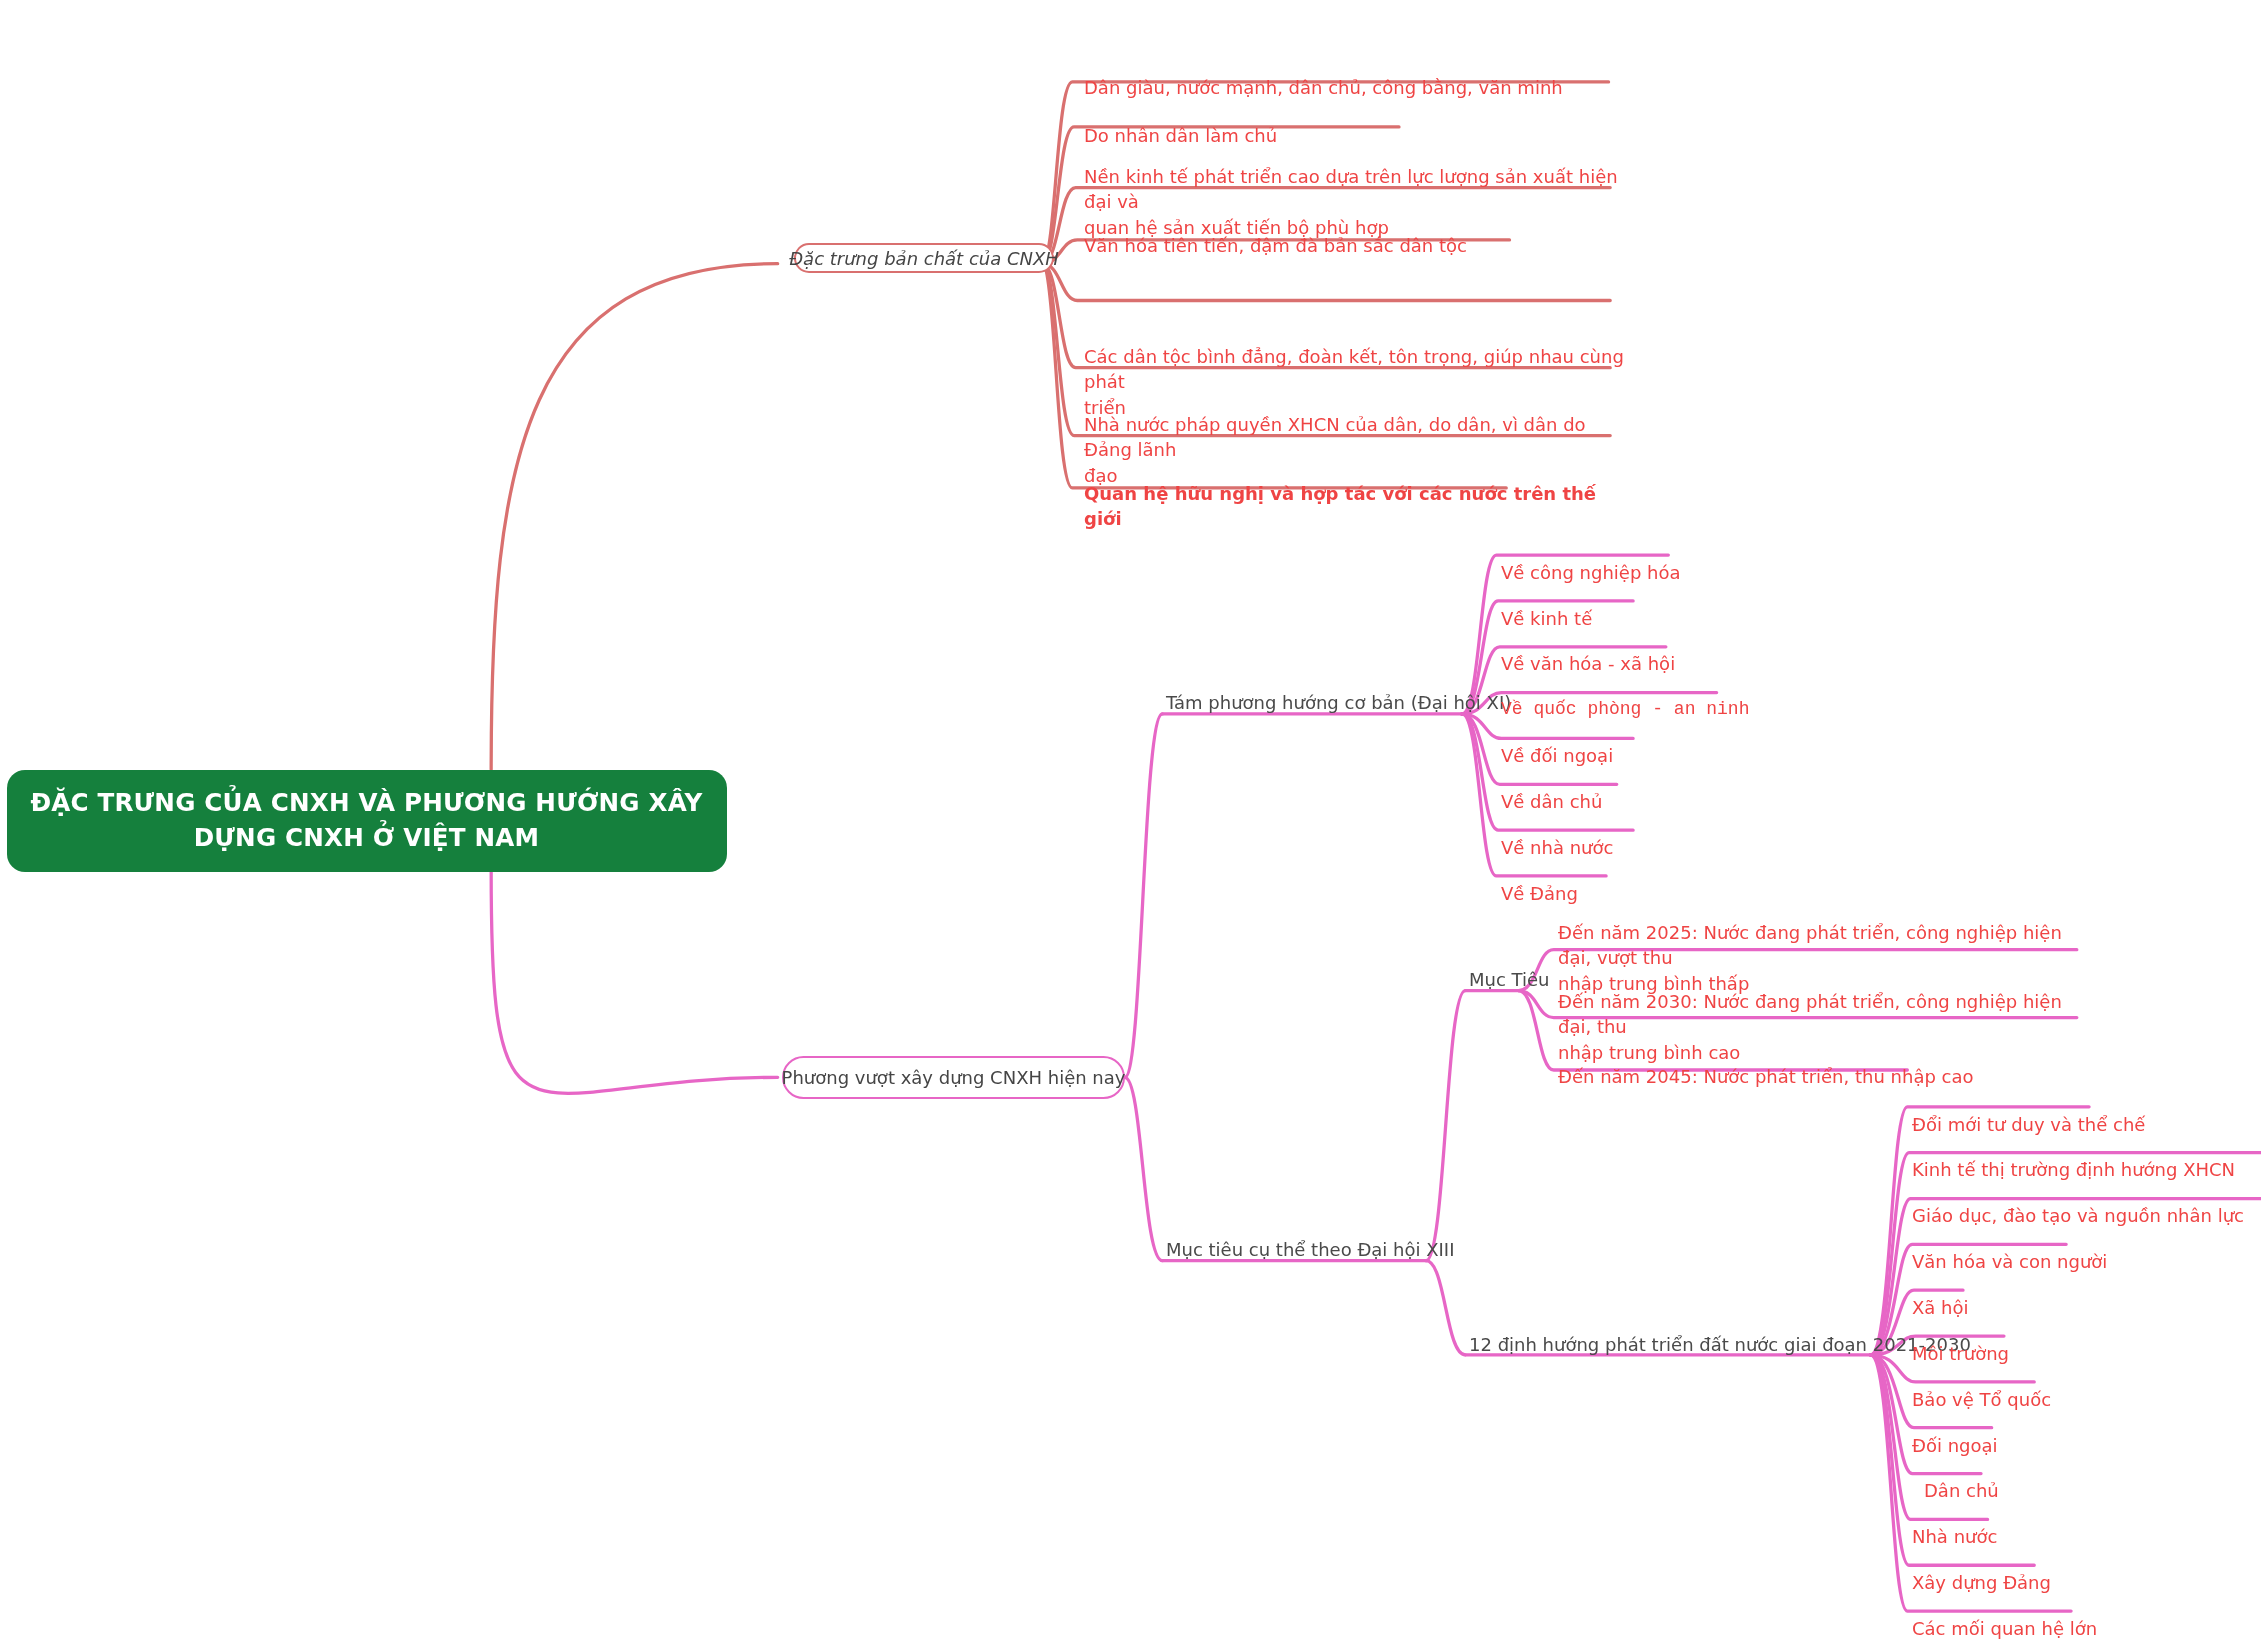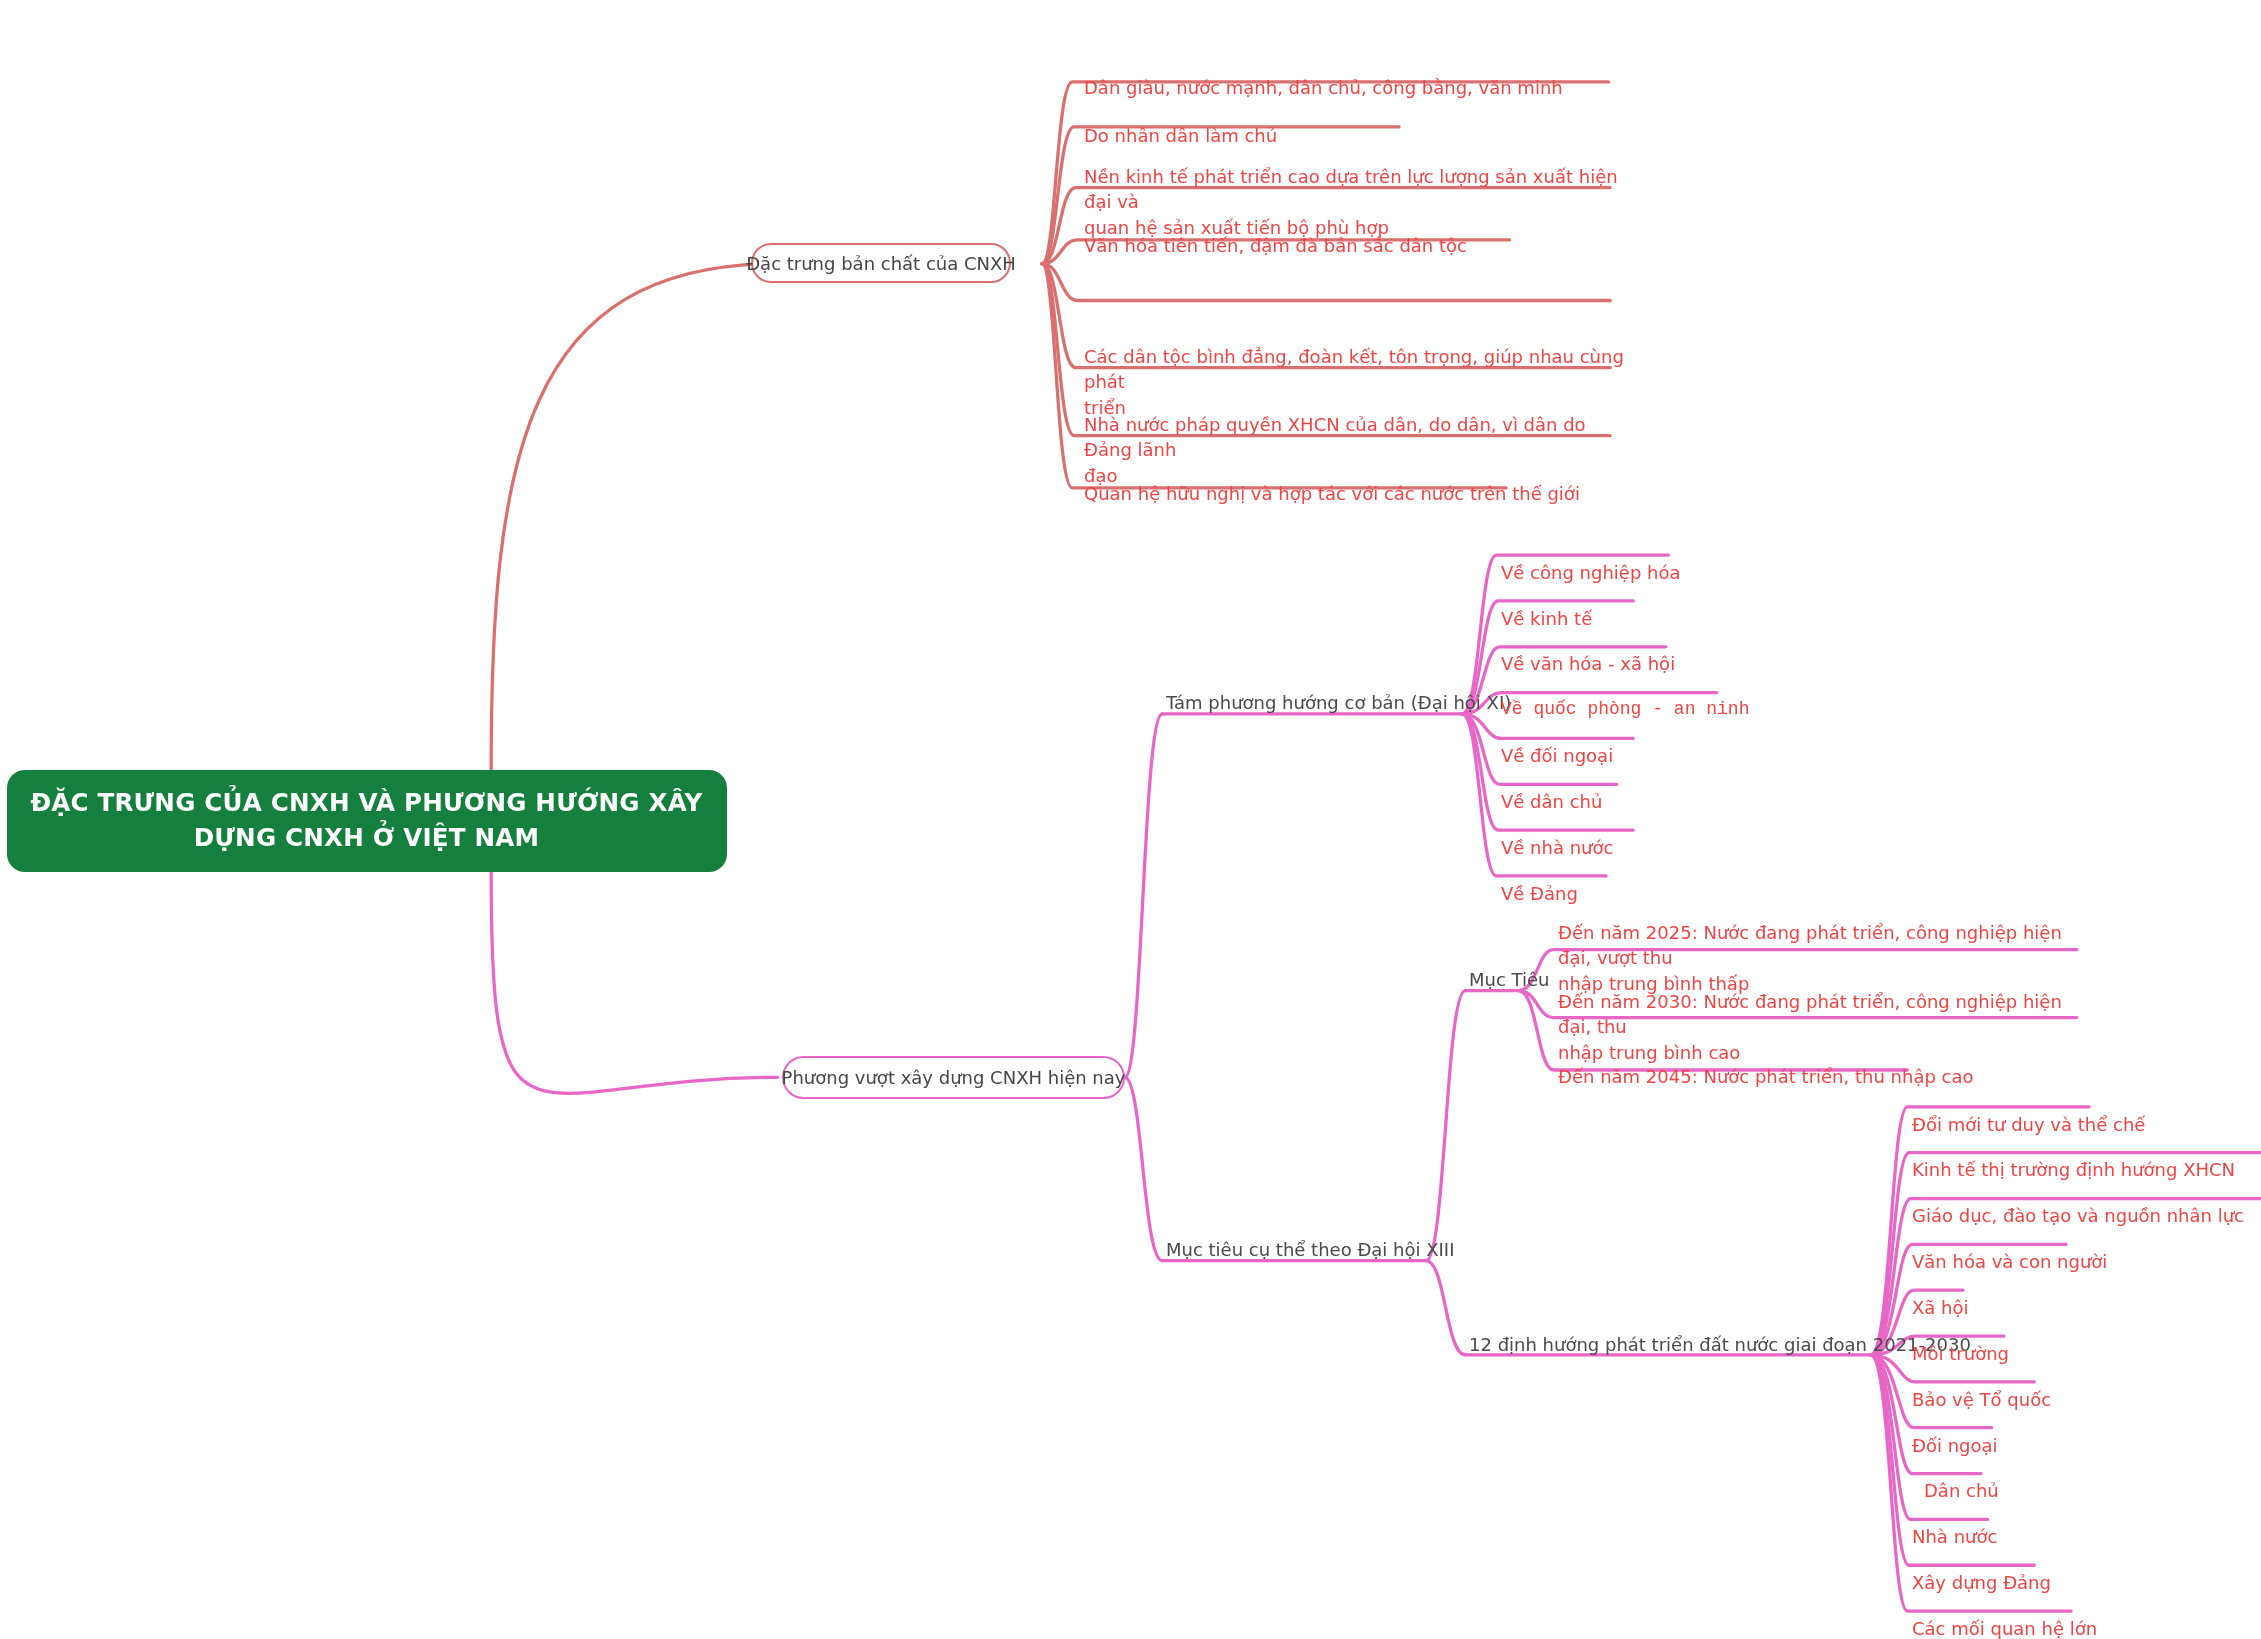--- a/index.html
+++ b/index.html
@@ -123,21 +123,21 @@
         <path d="M 2285 1655 C 2310 1655 2310 1968 2330 1968 L 2530 1968"></path>
       </g>
 
     </g>
   </svg>
 
   <div class="node root-node" style="left:6.5px;top:770px;width:720px;height:102px;">
     <span>ĐẶC TRƯNG CỦA CNXH VÀ PHƯƠNG HƯỚNG XÂY DỰNG CNXH Ở VIỆT NAM</span>
   </div>
 
-  <div class="node pill red" style="left:751px;top:243px;width:260px;height:40px;">
+  <div class="node pill red" style="left:794px;top:243px;width:260px;height:30px;font-style:italic;">
     <span>Đặc trưng bản chất của CNXH</span>
   </div>
 
   <div class="node leaf" style="left:1084px;top:49px;width:540px;">
     <span>Dân giàu, nước mạnh, dân chủ, công bằng, văn minh</span>
   </div>
   <div class="node leaf" style="left:1084px;top:97px;width:540px;">
     <span>Do nhân dân làm chủ</span>
   </div>
   <div class="node leaf" style="left:1084px;top:138px;width:540px;">
@@ -148,21 +148,21 @@
     <span>Văn hóa tiên tiến, đậm đà bản sắc dân tộc</span>
   </div>
   <div class="node leaf" style="left:1084px;top:318px;width:540px;">
     <span>Các dân tộc bình đẳng, đoàn kết, tôn trọng, giúp nhau cùng phát
 triển</span>
   </div>
   <div class="node leaf" style="left:1084px;top:386px;width:540px;">
     <span>Nhà nước pháp quyền XHCN của dân, do dân, vì dân do Đảng lãnh
 đạo</span>
   </div>
-  <div class="node leaf" style="left:1084px;top:455px;width:540px;">
+  <div class="node leaf" style="left:1084px;top:455px;width:540px;font-weight:bold;">
     <span>Quan hệ hữu nghị và hợp tác với các nước trên thế giới</span>
   </div>
 
   <div class="node pill pink" style="left:782px;top:1056px;width:343px;height:43px;">
     <span>Phương vượt xây dựng CNXH hiện nay</span>
   </div>
 
   <div class="node mid" style="left:1166px;top:692px;">
     <span>Tám phương hướng cơ bản (Đại hội XI)</span>
   </div>

